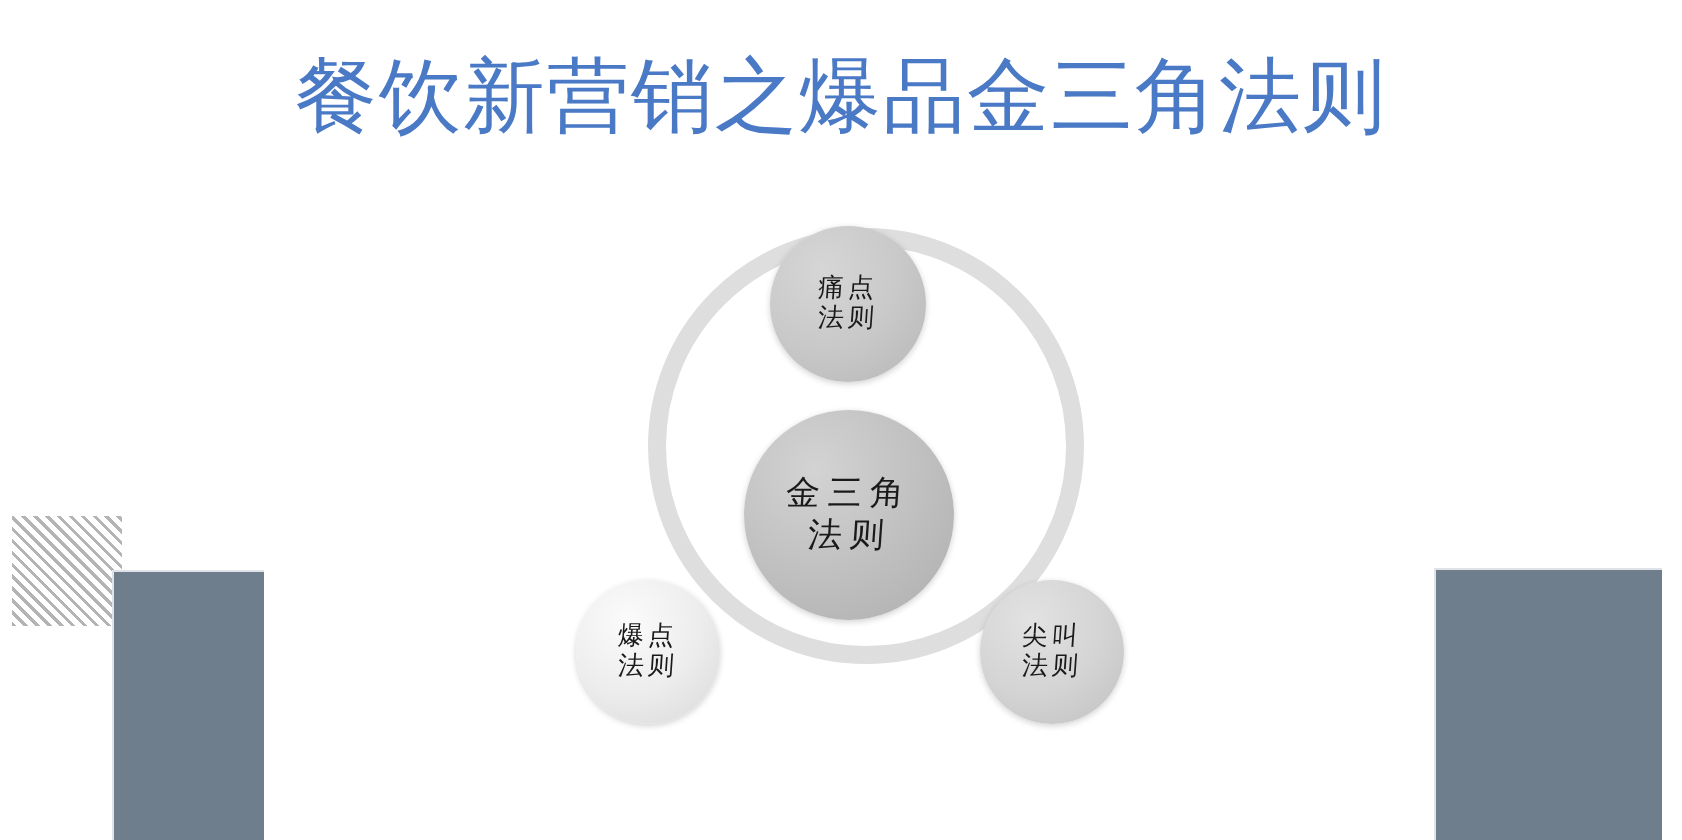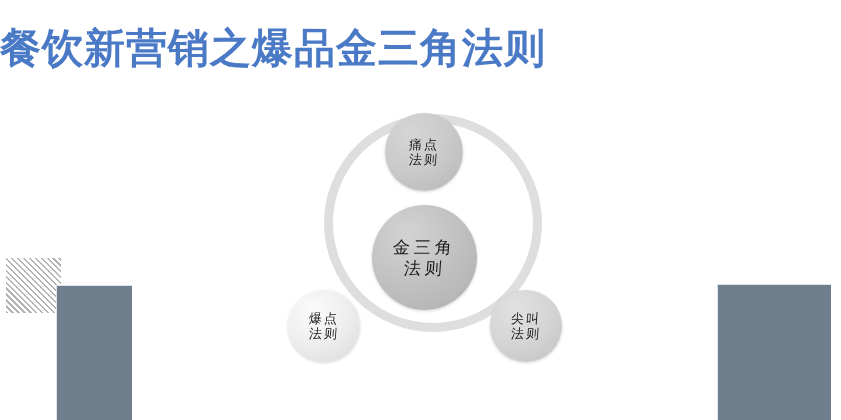--- a/index.html
+++ b/index.html
@@ -24,24 +24,24 @@
     background: #ffffff;
     overflow: hidden;
   }
 
   
   #slide-title {
     position: absolute;
     left: 0;
     top: 23px;
     width: 841px;
-    text-align: left;
+    text-align: center;
     font-family: "DejaVu Sans", "Liberation Sans", sans-serif;
     font-size: 41px;
-    font-weight: bold;
+    font-weight: normal;
     letter-spacing: 1px;
     color: #4a79c6;
     line-height: 50px;
     white-space: nowrap;
   }
 
   
   .deco-hatch {
     position: absolute;
     left: 6px;

